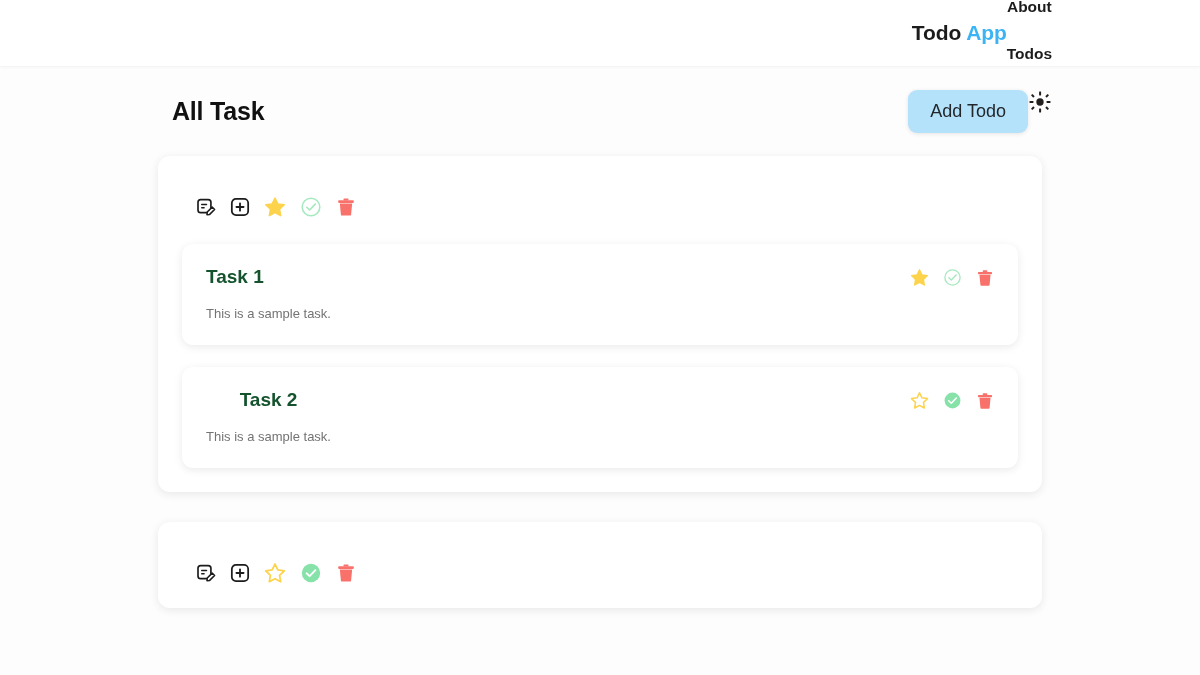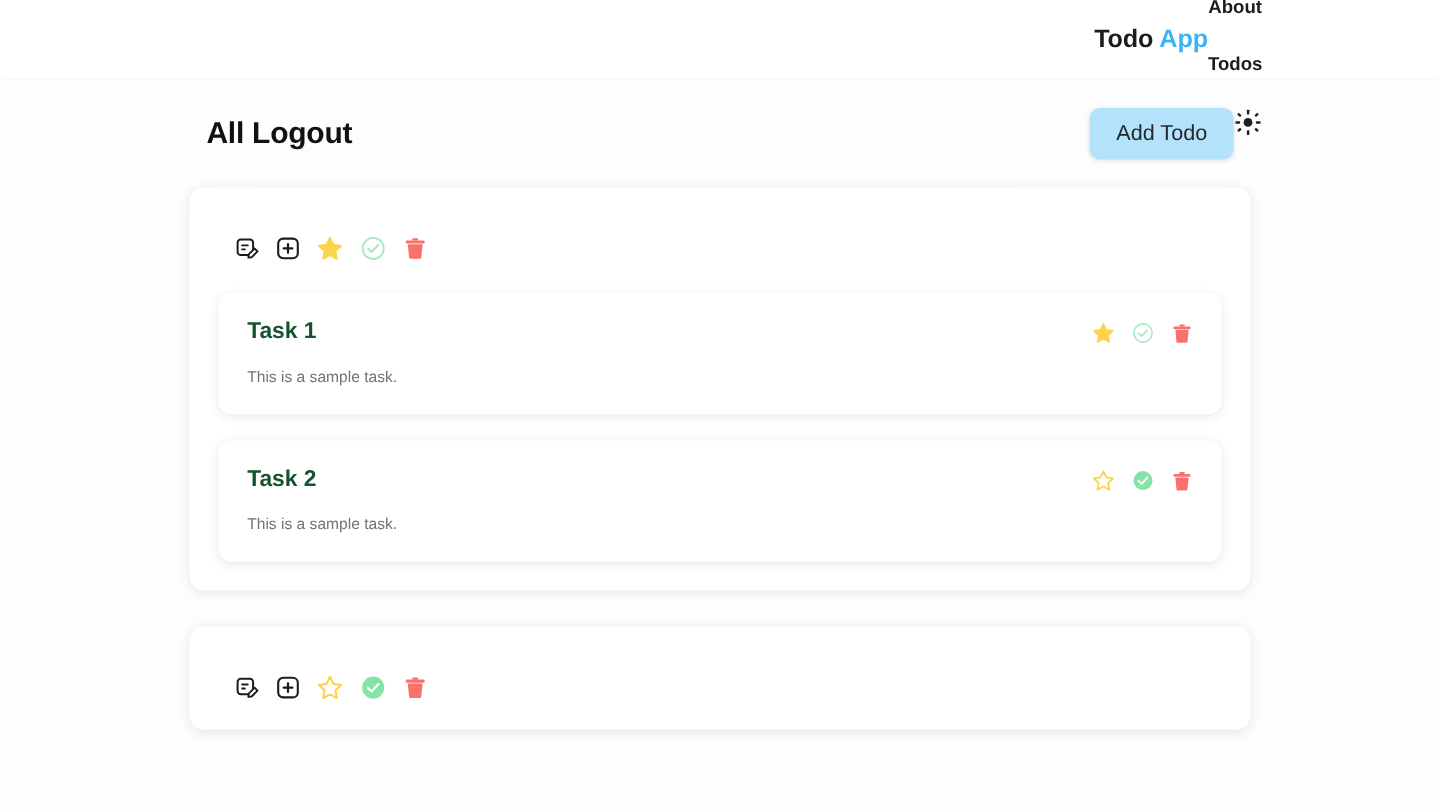--- a/index.html
+++ b/index.html
@@ -130,21 +130,21 @@
   .task-card {
     background: #ffffff;
     border-radius: 11px;
     box-shadow: 0 2px 9px rgba(0,0,0,0.085);
     padding: 22px 24px 24px 24px;
     margin-bottom: 22px;
     display: flex;
     align-items: flex-start;
     justify-content: space-between;
   }
-  .task-card:last-child { margin-bottom: 0; }
+  .task-card:last-child { margin-bottom: 0; text-align: center; }
   .task-title {
     font-size: 19px;
     font-weight: bold;
     color: #14532d;
   }
   .task-desc {
     font-size: 13px;
     color: #737373;
     margin-top: 18px;
   }
@@ -185,21 +185,21 @@
             </g>
           </svg>
         </span>
       </button>
     </div>
   </div>
 
   <div class="content">
 
     <div class="page-head">
-      <div class="page-title">All Logout</div>
+      <div class="page-title">All Task</div>
       <button class="add-btn">Add Todo</button>
     </div>
 
     <div class="todo-card">
       <div class="todo-head">
         <div class="icon-row">
           <button class="icon-btn">
             <span>
               <svg width="20" height="20" viewBox="0 0 24 24">
                 <rect x="2.4" y="3.2" width="15.5" height="15.5" rx="3.2" fill="none" stroke="#1c1c1c" stroke-width="2"></rect>

